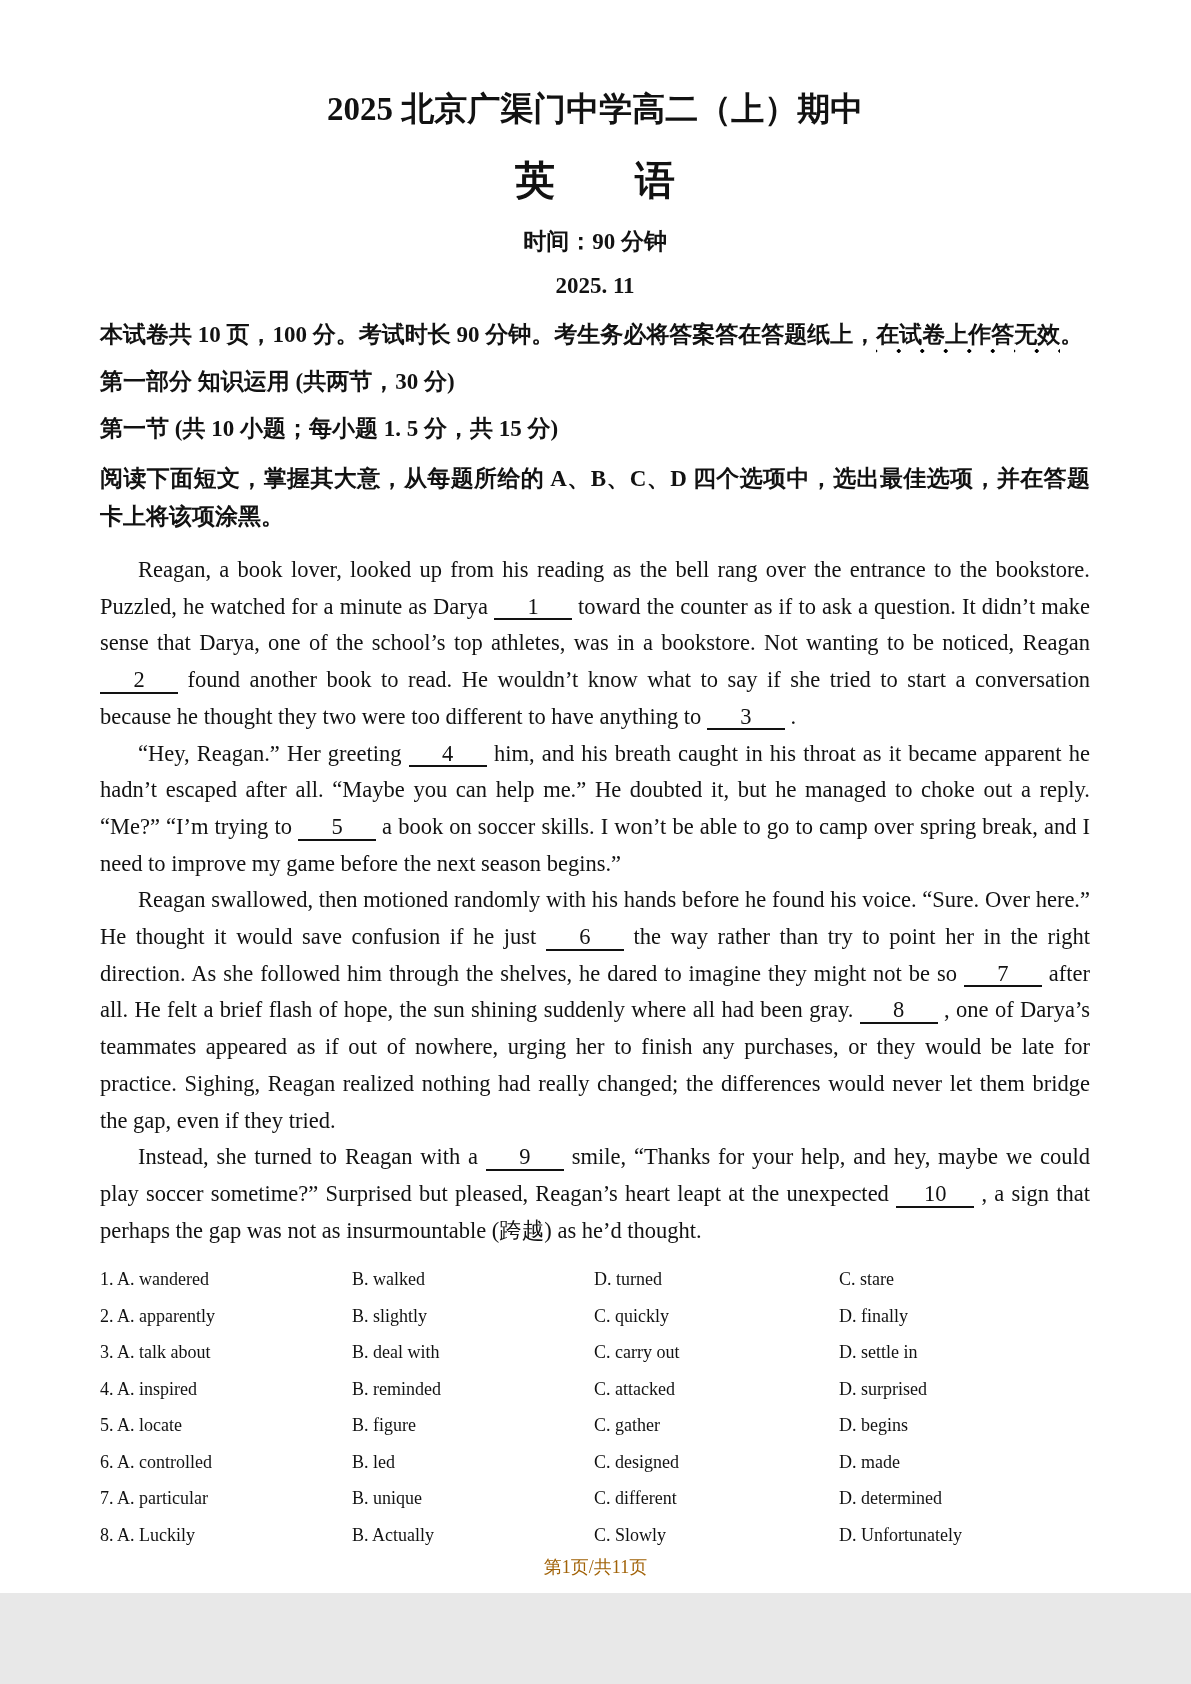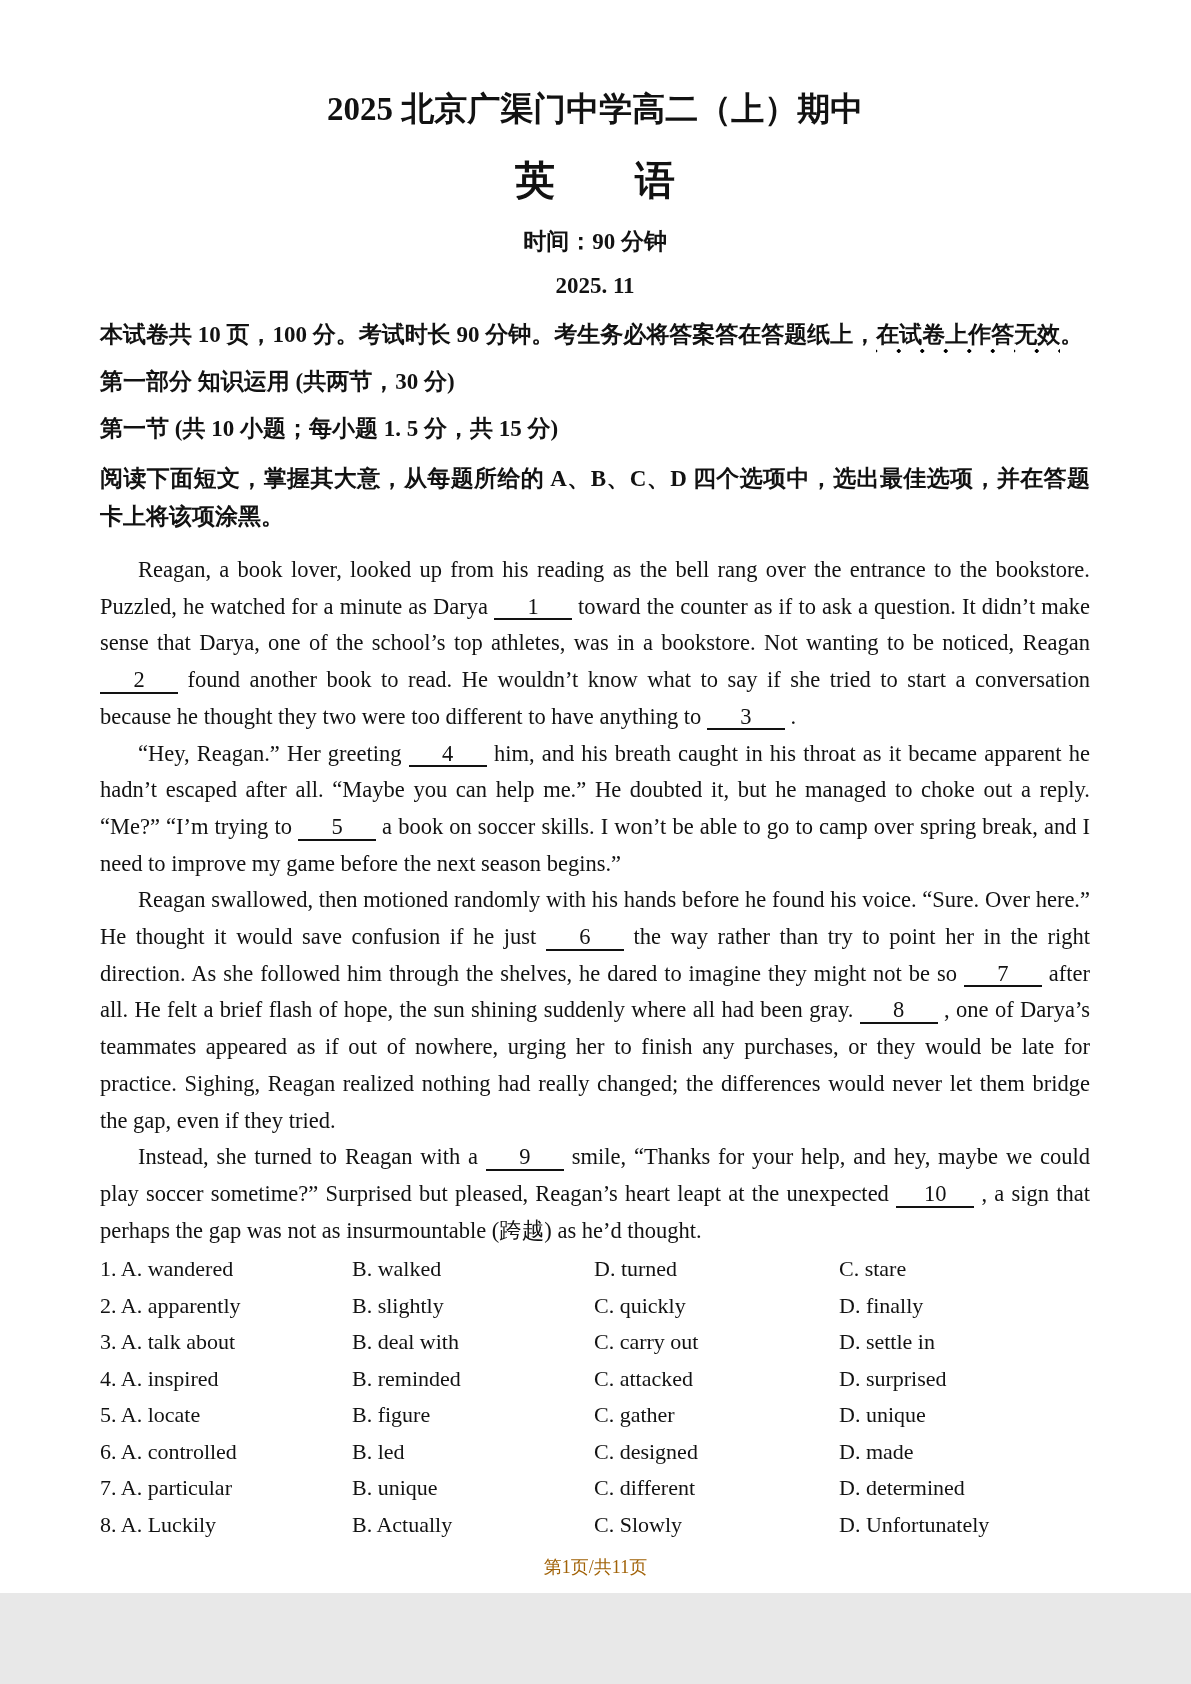--- a/index.html
+++ b/index.html
@@ -31,21 +31,21 @@
   .passage-para{margin:0;font-size:22.5px;line-height:36.7px;text-align:justify;text-indent:38px;}
   .blank{
     display:inline-block;
     min-width:74px;
     text-align:center;
     text-indent:0;
     border-bottom:2px solid #121212;
     line-height:1.05;
     padding:0 2px;
   }
-  .q-grid{margin-top:2px;font-size:22px;}
+  .q-grid{margin-top:12px;font-size:18px;}
   .q-row{display:grid;grid-template-columns:252px 242px 245px 1fr;line-height:36.5px;}
   .q-cell{white-space:nowrap;}
   .footer{position:absolute;left:0;right:0;bottom:14px;text-align:center;font-size:18px;color:#a16207;}
 </style>
 </head>
 <body>
 
 <div class="page">
   <div class="content">
 
@@ -89,21 +89,21 @@
         <div class="q-row">
           <div class="q-cell">4. A. inspired</div>
           <div class="q-cell">B. reminded</div>
           <div class="q-cell">C. attacked</div>
           <div class="q-cell">D. surprised</div>
         </div>
         <div class="q-row">
           <div class="q-cell">5. A. locate</div>
           <div class="q-cell">B. figure</div>
           <div class="q-cell">C. gather</div>
-          <div class="q-cell">D. unique</div>
+          <div class="q-cell">D. begins</div>
         </div>
         <div class="q-row">
           <div class="q-cell">6. A. controlled</div>
           <div class="q-cell">B. led</div>
           <div class="q-cell">C. designed</div>
           <div class="q-cell">D. made</div>
         </div>
         <div class="q-row">
           <div class="q-cell">7. A. particular</div>
           <div class="q-cell">B. unique</div>

